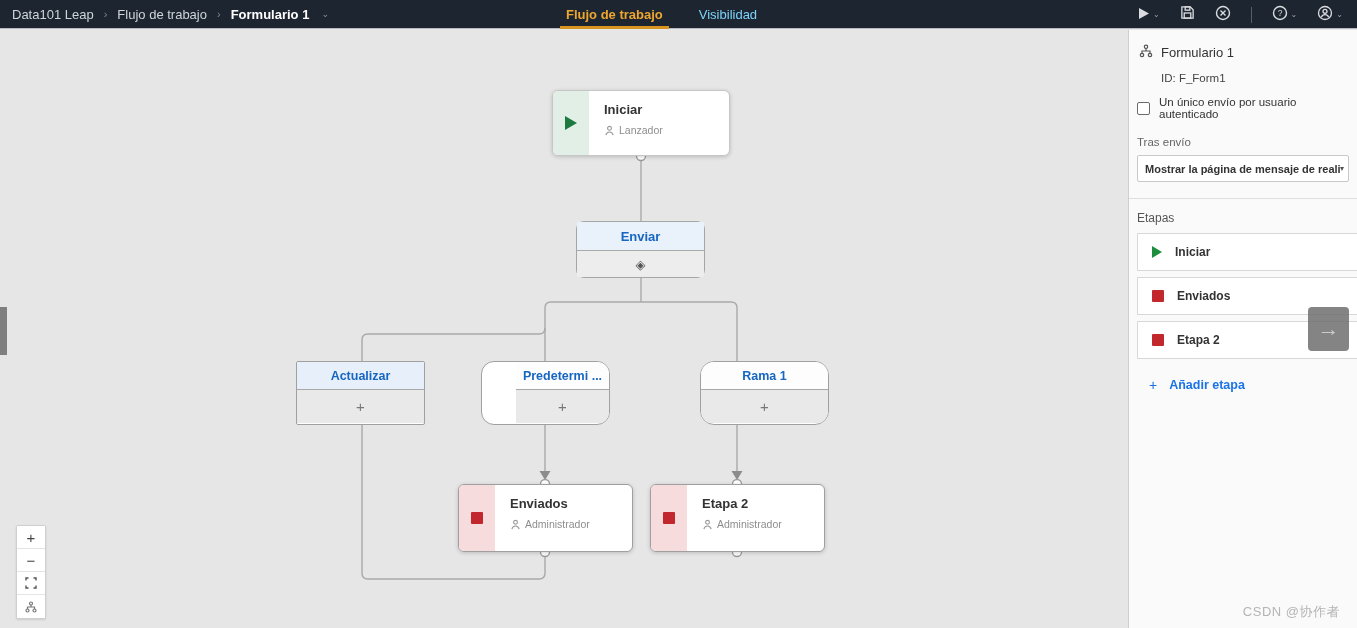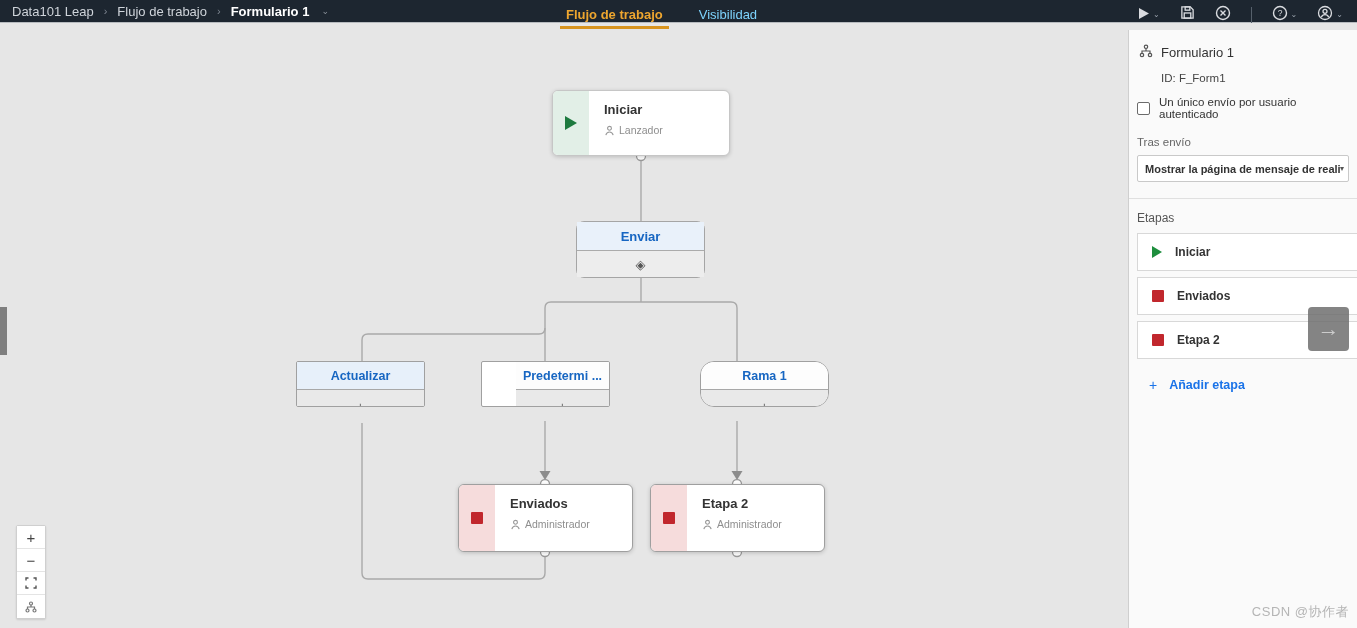--- a/index.html
+++ b/index.html
@@ -1,19 +1,19 @@
 <!DOCTYPE html>
 <html><head>
 <meta charset="utf-8">
 <style>
   * { margin:0; padding:0; box-sizing:border-box; }
   html,body { width:1357px; height:628px; overflow:hidden; font-family:"Liberation Sans", sans-serif; background:#e6e6e6; }
 
   
-  .topbar { position:absolute; left:0; top:0; width:1357px; height:23px; background:#1d2630; display:flex; align-items:center; z-index:30; border-bottom:1px solid #b7bbbf; }
+  .topbar { position:absolute; left:0; top:0; width:1357px; height:29px; background:#1d2630; display:flex; align-items:center; z-index:30; border-bottom:1px solid #b7bbbf; }
   .breadcrumb { display:flex; align-items:center; gap:10px; padding-left:12px; font-size:13px; color:#cfd4da; white-space:nowrap; }
   .crumb-sep { color:#7e8691; font-size:11px; }
   .crumb-last { color:#ffffff; font-weight:bold; }
   .crumb-caret { color:#8b929b; font-size:9px; margin-left:2px; }
   .topbar-tabs { position:absolute; left:560px; top:0; height:29px; display:flex; align-items:stretch; gap:24px; }
   .top-tab { display:flex; align-items:center; font-size:13px; color:#7dd3fc; padding:0 6px; cursor:pointer; position:relative; }
   .top-tab.active { color:#eea62f; font-weight:bold; }
   .top-tab.active::after { content:""; position:absolute; left:0; right:0; bottom:0; height:3px; background:#d8941f; }
   .topbar-icons { position:absolute; right:8px; top:0; height:29px; display:flex; align-items:center; gap:8px; }
   .tb-icon { display:flex; align-items:center; justify-content:center; color:#dadce0; cursor:pointer; padding:0 6px; }
@@ -33,26 +33,26 @@
   .play-tri { width:0; height:0; border-left:12px solid #1d7a3f; border-top:7px solid transparent; border-bottom:7px solid transparent; }
   .red-sq { width:12px; height:12px; background:#c1272d; border-radius:1px; }
   .node-body { padding:11px 0 0 15px; }
   .node-title { font-size:13px; font-weight:bold; color:#333; }
   .node-sub { display:flex; align-items:center; gap:4px; margin-top:7px; color:#8e8e8e; font-size:10.5px; }
 
   .node-send { left:576px; top:191px; width:129px; height:57px; border-radius:8px; border-color:#a5a5a5; }
   .send-top { height:29px; background:#e9f1fa; display:flex; align-items:center; justify-content:center; font-size:13px; font-weight:bold; color:#1766c2; border-bottom:1px solid #ababab; }
   .send-bottom { height:26px; background:#ededed; display:flex; align-items:center; justify-content:center; color:#555; font-size:13px; }
 
-  .branch { width:129px; height:46px; top:331px; overflow:hidden; border-color:#a0a0a0; }
+  .branch { width:129px; height:64px; top:331px; overflow:hidden; border-color:#a0a0a0; }
   .branch-top { height:28px; display:flex; align-items:center; justify-content:center; font-size:12.5px; font-weight:bold; color:#1766c2; border-bottom:1px solid #a8a8a8; background:#fdfdfd; }
   .branch-bottom { height:33px; background:#e9e9e9; display:flex; align-items:center; justify-content:center; font-size:15px; color:#777; }
   .branch-sel { left:296px; border-radius:2px; }
   .branch-sel .branch-top { background:#e7f0fa; }
-  .branch-r1 { left:481px; border-radius:2px;padding-left:34px; }
+  .branch-r1 { left:481px; border-radius:13px;padding-left:34px; }
   .branch-r2 { left:700px; border-radius:14px; }
 
   .node-stage { top:454px; width:175px; height:68px; border-radius:6px; border-color:#9f9f9f; box-shadow:0 1px 4px rgba(0,0,0,.18); display:flex; overflow:hidden; }
   .stage-1 { left:458px; }
   .stage-2 { left:650px; }
 
   
   .zoomctl { position:absolute; left:16px; top:495px; width:30px; background:#fff; border:1px solid #cfcfcf; border-radius:2px; box-shadow:0 1px 2px rgba(0,0,0,.12); display:flex; flex-direction:column; }
   .zbtn { height:23px; display:flex; align-items:center; justify-content:center; color:#444; font-size:15px; cursor:pointer; border-bottom:1px solid #e4e4e4; background:#fff; }
   .zbtn:last-child { border-bottom:none; }
@@ -74,21 +74,21 @@
   .select-text { font-size:11px; font-weight:bold; color:#333; white-space:nowrap; overflow:hidden; flex:1; }
   .select-caret { font-size:8px; color:#555; flex:0 0 auto; }
   .panel-divider { height:1px; background:#e0e0e0; margin-top:16px; }
   .etapas-label { font-size:12px; color:#555; padding:12px 10px 8px 8px; }
   .etapa-row { margin:0 0 6px 8px; height:38px; background:#fff; border:1px solid #d8d8d8; border-right:none; display:flex; align-items:center; gap:13px; padding-left:14px; cursor:pointer; }
   .etapa-row .play-tri { border-left-width:10px; border-top-width:6px; border-bottom-width:6px; border-left-color:#1e8e3e; }
   .etapa-label { font-size:12px; font-weight:bold; color:#333; }
   .add-etapa { display:flex; align-items:center; gap:12px; padding:12px 0 0 20px; color:#1a73e8; font-size:12.5px; font-weight:bold; cursor:pointer; }
   .add-plus { font-size:14px; font-weight:normal; }
   .drag-arrow { position:absolute; left:179px; top:277px; width:41px; height:44px; background:rgba(110,110,110,.85); border-radius:4px; display:flex; align-items:center; justify-content:center; color:#cccccc; font-size:22px; z-index:5; }
-  .watermark { position:absolute; right:8px; bottom:7px; font-size:13px; color:#b5b5b5; letter-spacing:.5px; }
+  .watermark { position:absolute; right:17px; bottom:7px; font-size:13px; color:#b5b5b5; letter-spacing:.5px; }
 
   .person-ico svg { display:block; }
 </style>
 </head>
 <body>
 
 <div class="topbar">
   <div class="breadcrumb">
     <span>Data101 Leap</span>
     <span class="crumb-sep">›</span>

